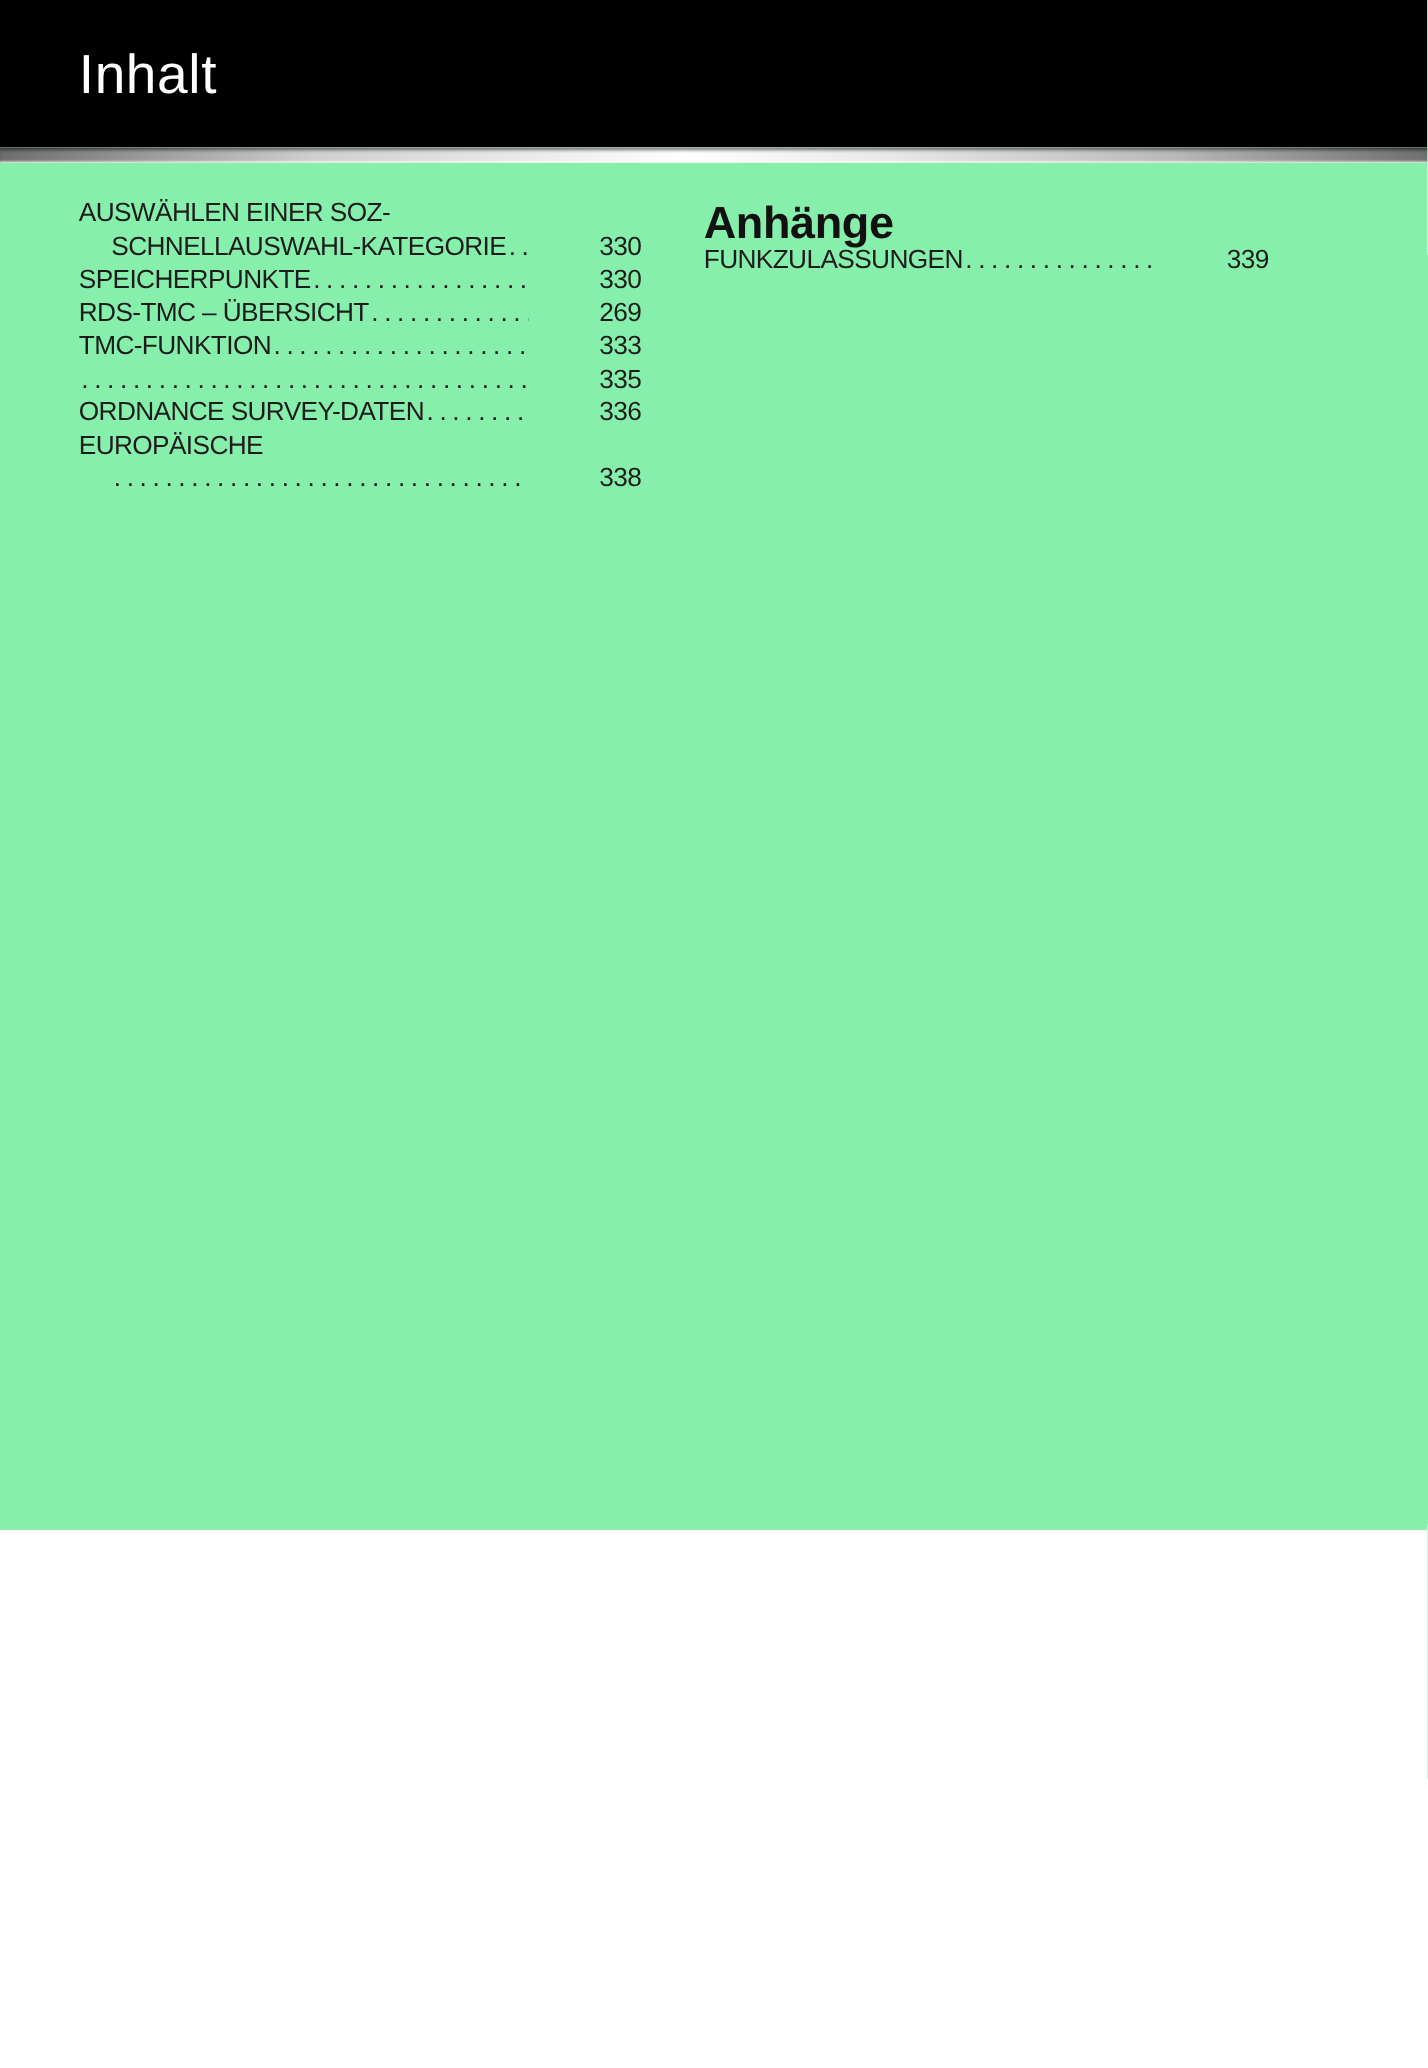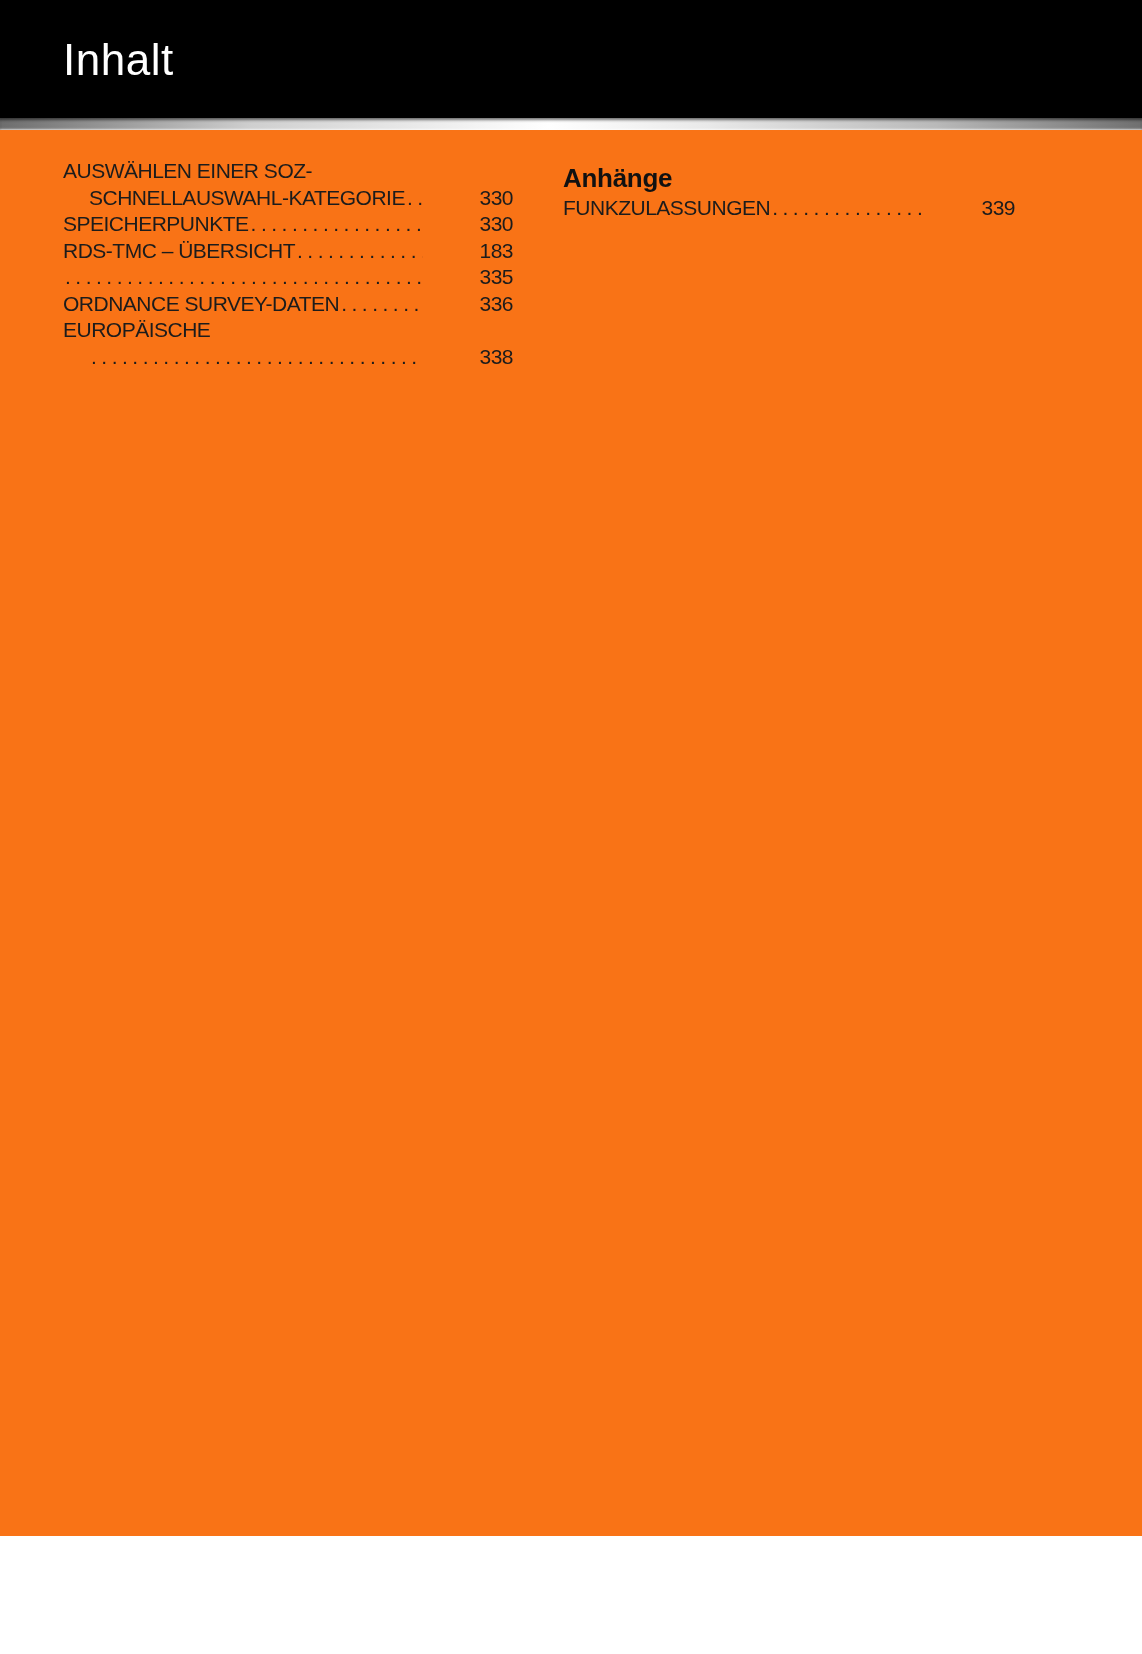--- a/index.html
+++ b/index.html
@@ -1,20 +1,20 @@
 <!DOCTYPE html>
 <html><head>
 <meta charset="utf-8">
 <style>
   html, body { margin: 0; padding: 0; background: #ffffff; }
   .page {
     position: relative;
     width: 1142px;
-    height: 1536px;
-    background: #f97316;
+    height: 1224px;
+    background: #86efac;
     overflow: hidden;
     font-family: "Liberation Sans", sans-serif;
   }
 
   
   .header {
     position: absolute;
     top: 0; left: 0; right: 0;
     height: 118px;
     background: #000000;
@@ -70,21 +70,21 @@
     font-size: 21px;
     line-height: 26.5px;
     letter-spacing: -0.5px;
     color: #1c1c1c;
   }
   .col-left  { left: 63px;  top: 158px; width: 450px; }
   .col-right { left: 563px; top: 163px; width: 452px; }
 
   .section-heading {
     margin: 0 0 2px 0;
-    font-size: 26px;
+    font-size: 36px;
     line-height: 30px;
     font-weight: 700;
     letter-spacing: -0.3px;
     color: #111111;
   }
 
   .toc-entry { margin: 0; text-align: right; }
   .toc-line {
     display: flex;
     align-items: baseline;
@@ -136,21 +136,28 @@
             <div class="toc-line">
               <span class="toc-label">SPEICHERPUNKTE</span>
               <span class="toc-leader"></span>
               <span class="toc-page">330</span>
             </div>
           </div>
           <div class="toc-entry">
             <div class="toc-line">
               <span class="toc-label">RDS-TMC – ÜBERSICHT</span>
               <span class="toc-leader"></span>
-              <span class="toc-page">183</span>
+              <span class="toc-page">269</span>
+            </div>
+          </div>
+          <div class="toc-entry">
+            <div class="toc-line">
+              <span class="toc-label">TMC-FUNKTION</span>
+              <span class="toc-leader"></span>
+              <span class="toc-page">333</span>
             </div>
           </div>
           <div class="toc-entry">
             <div class="toc-line">
               <span class="toc-leader"></span>
               <span class="toc-page">335</span>
             </div>
           </div>
           <div class="toc-entry">
             <div class="toc-line">

